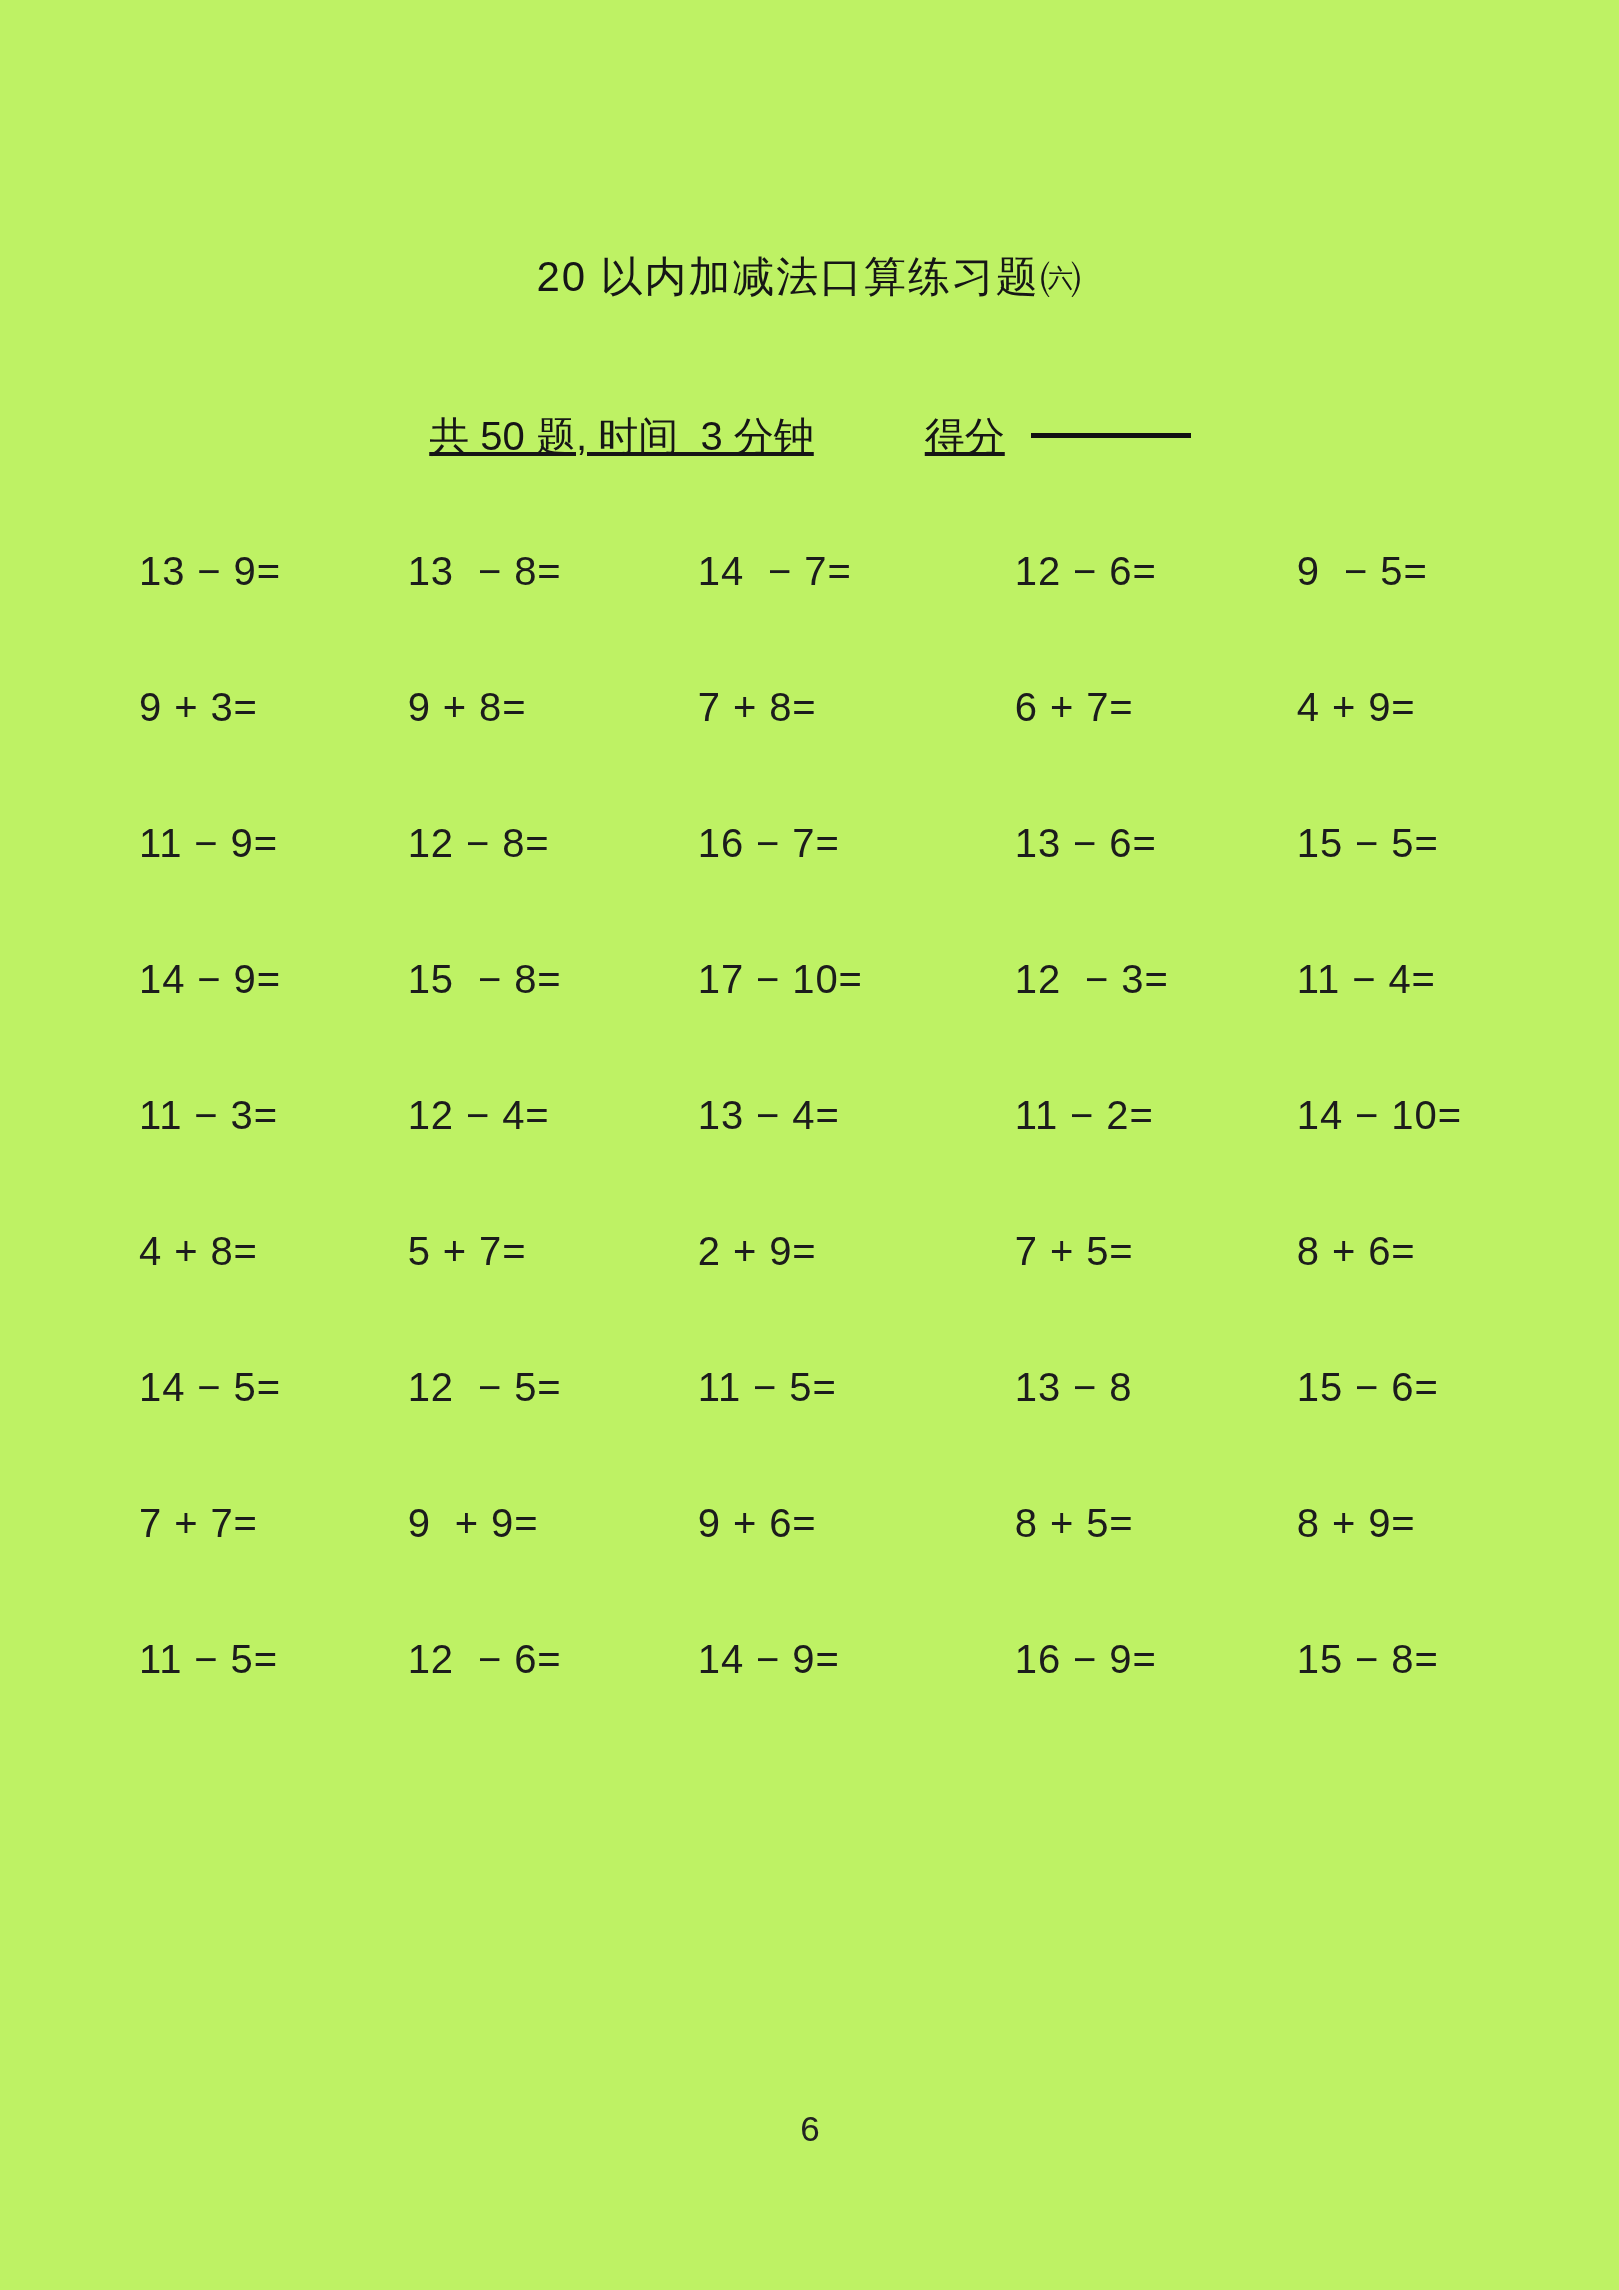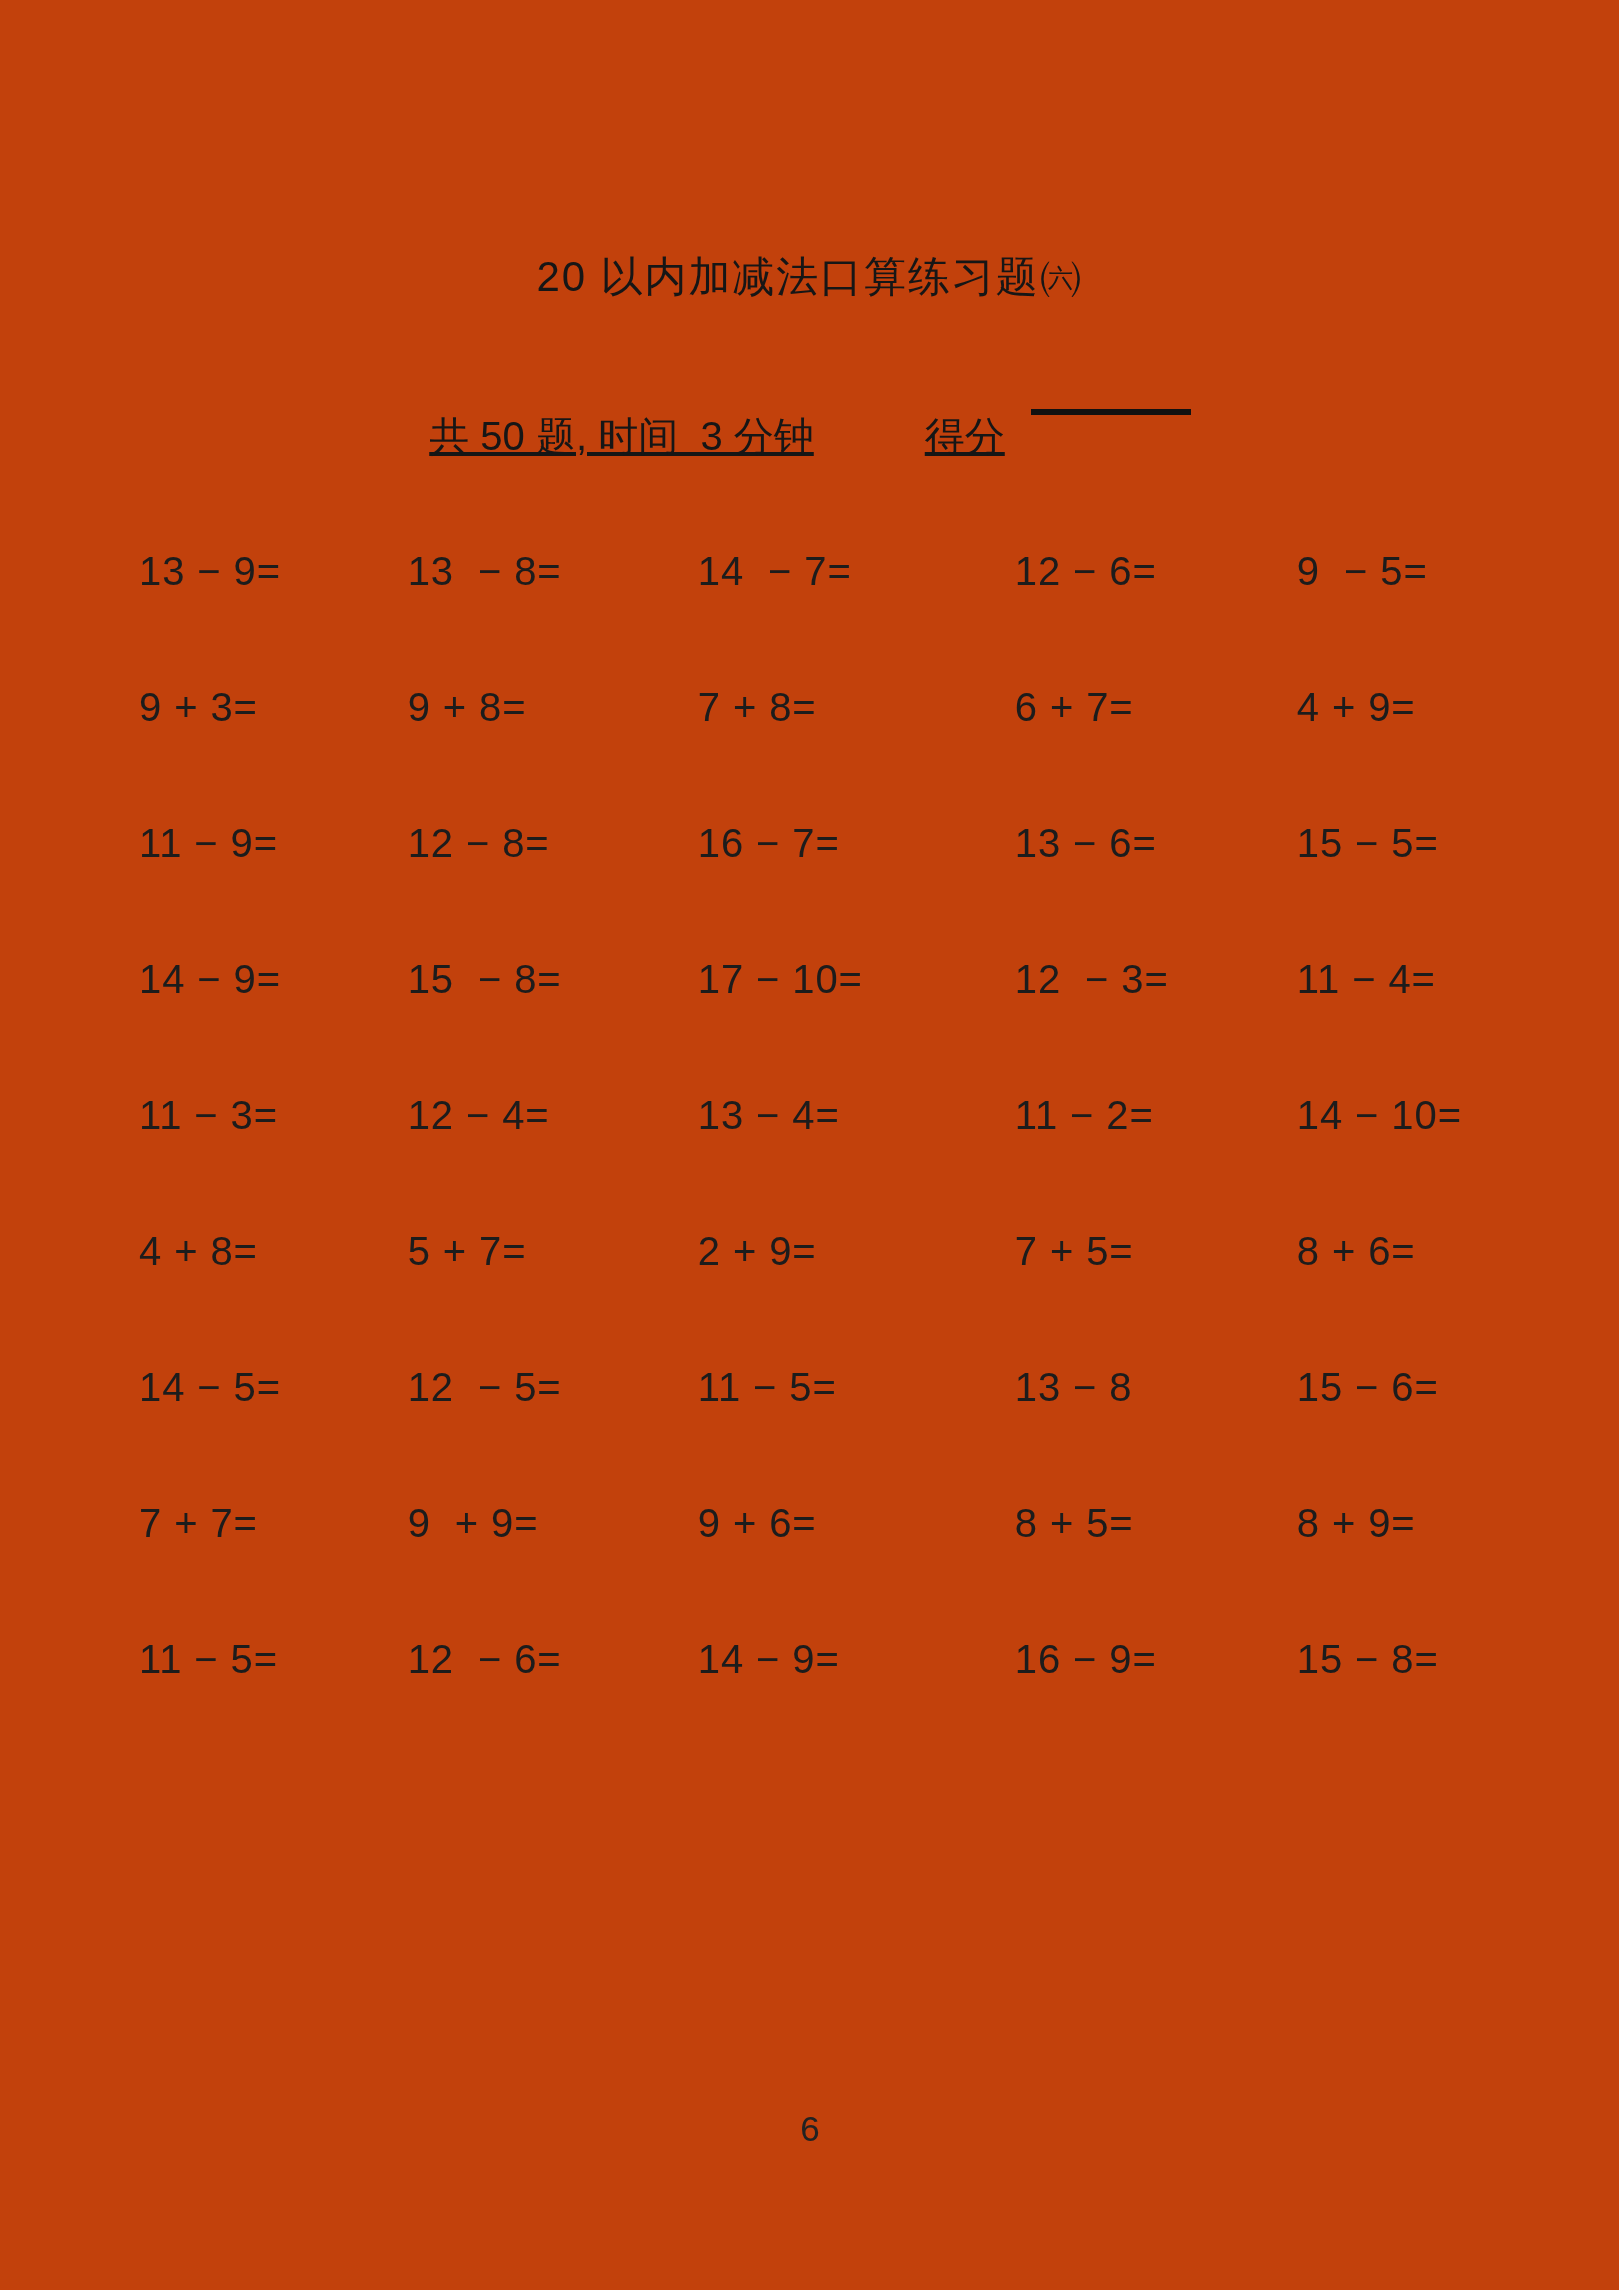--- a/index.html
+++ b/index.html
@@ -5,21 +5,21 @@
   html, body {
     margin: 0;
     padding: 0;
     background: #e8e8e8;
   }
   .sheet {
     position: relative;
     width: 1620px;
     height: 2290px;
     margin: 0 auto;
-    background: #c2410c;
+    background: #bef264;
     font-family: "Liberation Sans", "DejaVu Sans", sans-serif;
     color: #1c1c1c;
     overflow: hidden;
   }
   .title {
     padding-top: 249px;
     text-align: center;
     font-size: 42px;
     letter-spacing: 1.9px;
     white-space: pre;
@@ -33,21 +33,21 @@
     font-size: 40px;
     white-space: pre;
     color: #161616;
     text-decoration: underline;
   }
   .meta-summary {
     white-space: pre;
   }
   .score-group {
     display: flex;
-    align-items: flex-start;
+    align-items: center;
     margin-left: 111px;
   }
   .score-label {
     white-space: pre;
   }
   .score-blank {
     width: 160px;
     height: 5.6px;
     background: #111111;
     margin-left: 26px;

